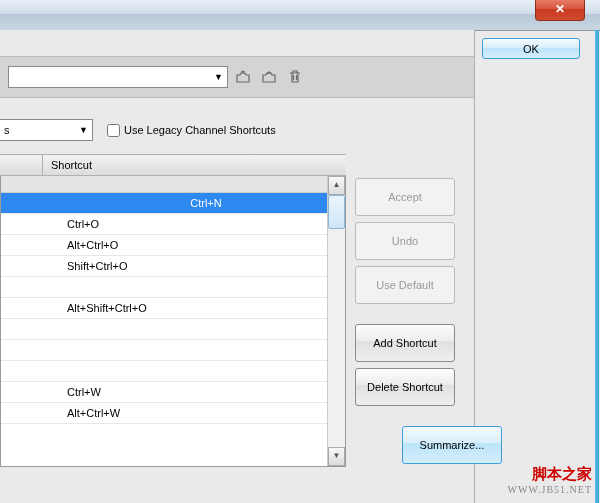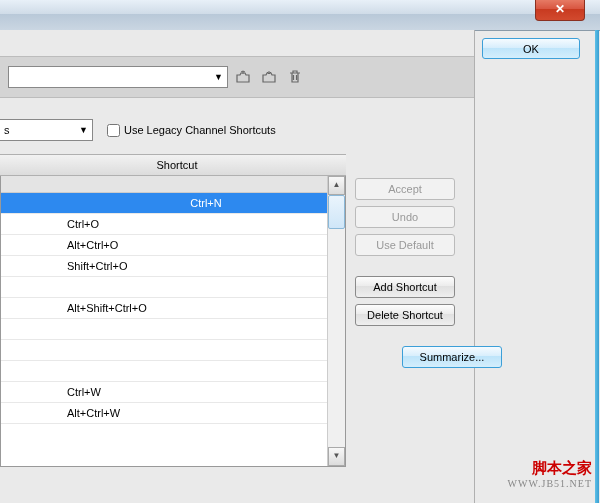--- a/index.html
+++ b/index.html
@@ -128,21 +128,20 @@
 .table-wrap {
   margin-top: 12px;
   border-top: 1px solid #b0b0b0;
 }
 .thead {
   display: flex;
   background: linear-gradient(to bottom, #f2f2f2, #dcdcdc);
   border-bottom: 1px solid #b0b0b0;
   height: 20px;
   align-items: center;
-  flex-direction: column;
 }
 .th1 { width: 42px; border-right: 1px solid #b0b0b0; height: 100%; }
 .th2 { flex: 1; padding-left: 8px; font-size: 11px; line-height: 20px; }
 .tbody {
   background: #fff;
   border: 1px solid #999;
   border-top: none;
   height: 290px;
   position: relative;
   overflow: hidden;
@@ -187,42 +186,42 @@
 }
 .action-panel {
   position: absolute;
   left: 355px;
   top: 178px;
   width: 106px;
 }
 .abtn {
   display: block;
   width: 100px;
-  height: 22px;
+  height: 38px;
   margin-bottom: 6px;
   background: linear-gradient(to bottom, #fdfdfd 0%, #ececec 45%, #e0e0e0 46%, #efefef 100%);
   border: 1px solid #8a8a8a;
   border-radius: 3px;
   font-size: 11px;
   cursor: pointer;
 }
 .abtn:disabled {
   color: #999;
   background: #f2f2f2;
   border-color: #bbb;
 }
 .abtn.hl {
   background: linear-gradient(to bottom, #f5fbff 0%, #d8eefc 45%, #bde4fa 46%, #d4eefc 100%);
   border: 1px solid #3c9fd8;
   margin-left: 47px;
 }
 .watermark {
   position: absolute;
   right: 8px;
-  bottom: 14px;
+  bottom: 8px;
   text-align: right;
   font-family: SimSun, serif;
 }
 .wm1 { color: #c00; font-size: 15px; font-weight: bold; }
 .wm2 { color: #888; font-size: 10px; letter-spacing: 1px; }
 .vsep { position:absolute; right:1px; top:30px; width:4px; height:473px; background:linear-gradient(to right,#5cc0e8,#3a9ed0); }
 </style>
 </head>
 <body>
 

